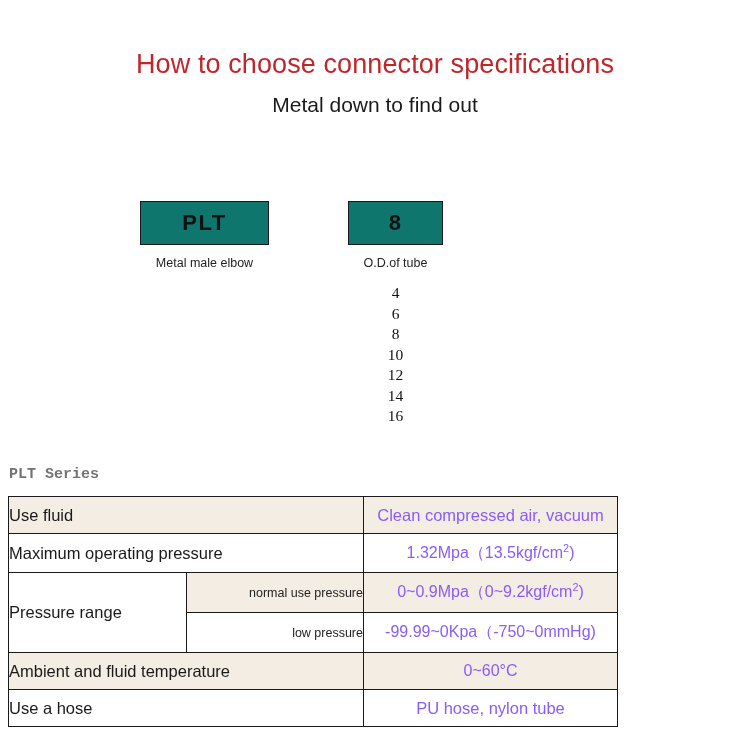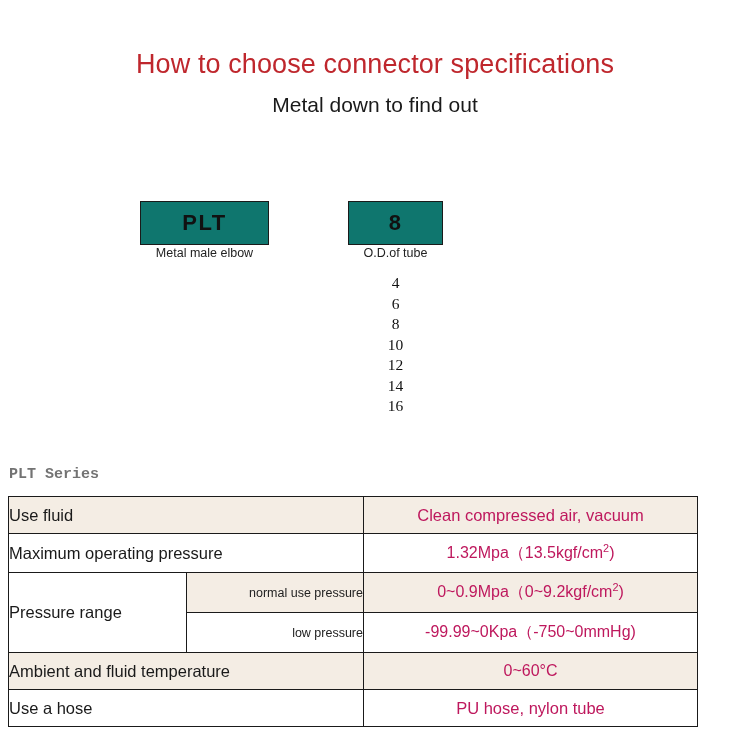--- a/index.html
+++ b/index.html
@@ -68,21 +68,21 @@
     background: #0f766e;
   }
   .code-box-text {
     font-family: "Liberation Sans", sans-serif;
     font-weight: bold;
     font-size: 22px;
     letter-spacing: 1.5px;
     color: #111111;
   }
   .code-caption {
-    margin-top: 0;
+    margin-top: 10px;
     text-align: center;
     font-family: "Liberation Sans", sans-serif;
     font-size: 12.5px;
     color: #222222;
     line-height: 16px;
   }
   .code-options {
     margin-top: 12px;
     text-align: center;
     font-family: "Liberation Serif", serif;
@@ -103,21 +103,21 @@
     font-weight: bold;
     font-size: 15px;
     color: #737373;
   }
 
   
   .spec-table {
     position: absolute;
     top: 496px;
     left: 8px;
-    width: 690px;
+    width: 610px;
     border-collapse: collapse;
     table-layout: fixed;
     font-family: "Liberation Sans", sans-serif;
   }
   .spec-table td {
     border: 1px solid #1a1a1a;
     padding: 0;
     vertical-align: middle;
   }
   .cell-label {
@@ -127,21 +127,21 @@
     text-align: left;
   }
   .cell-sublabel {
     font-size: 12.5px;
     color: #222222;
     text-align: right;
     padding: 0 4px;
   }
   .cell-value {
     font-size: 16.5px;
-    color: #be185d;
+    color: #8b5cf6;
     text-align: center;
     padding: 0 6px;
   }
   .cell-value.small {
     font-size: 16px;
   }
   .row-beige td { background: #f4ede4; }
   .row-white td { background: #ffffff; }
   td.beige { background: #f4ede4; }
   td.white { background: #ffffff; margin-left: 28px; }

